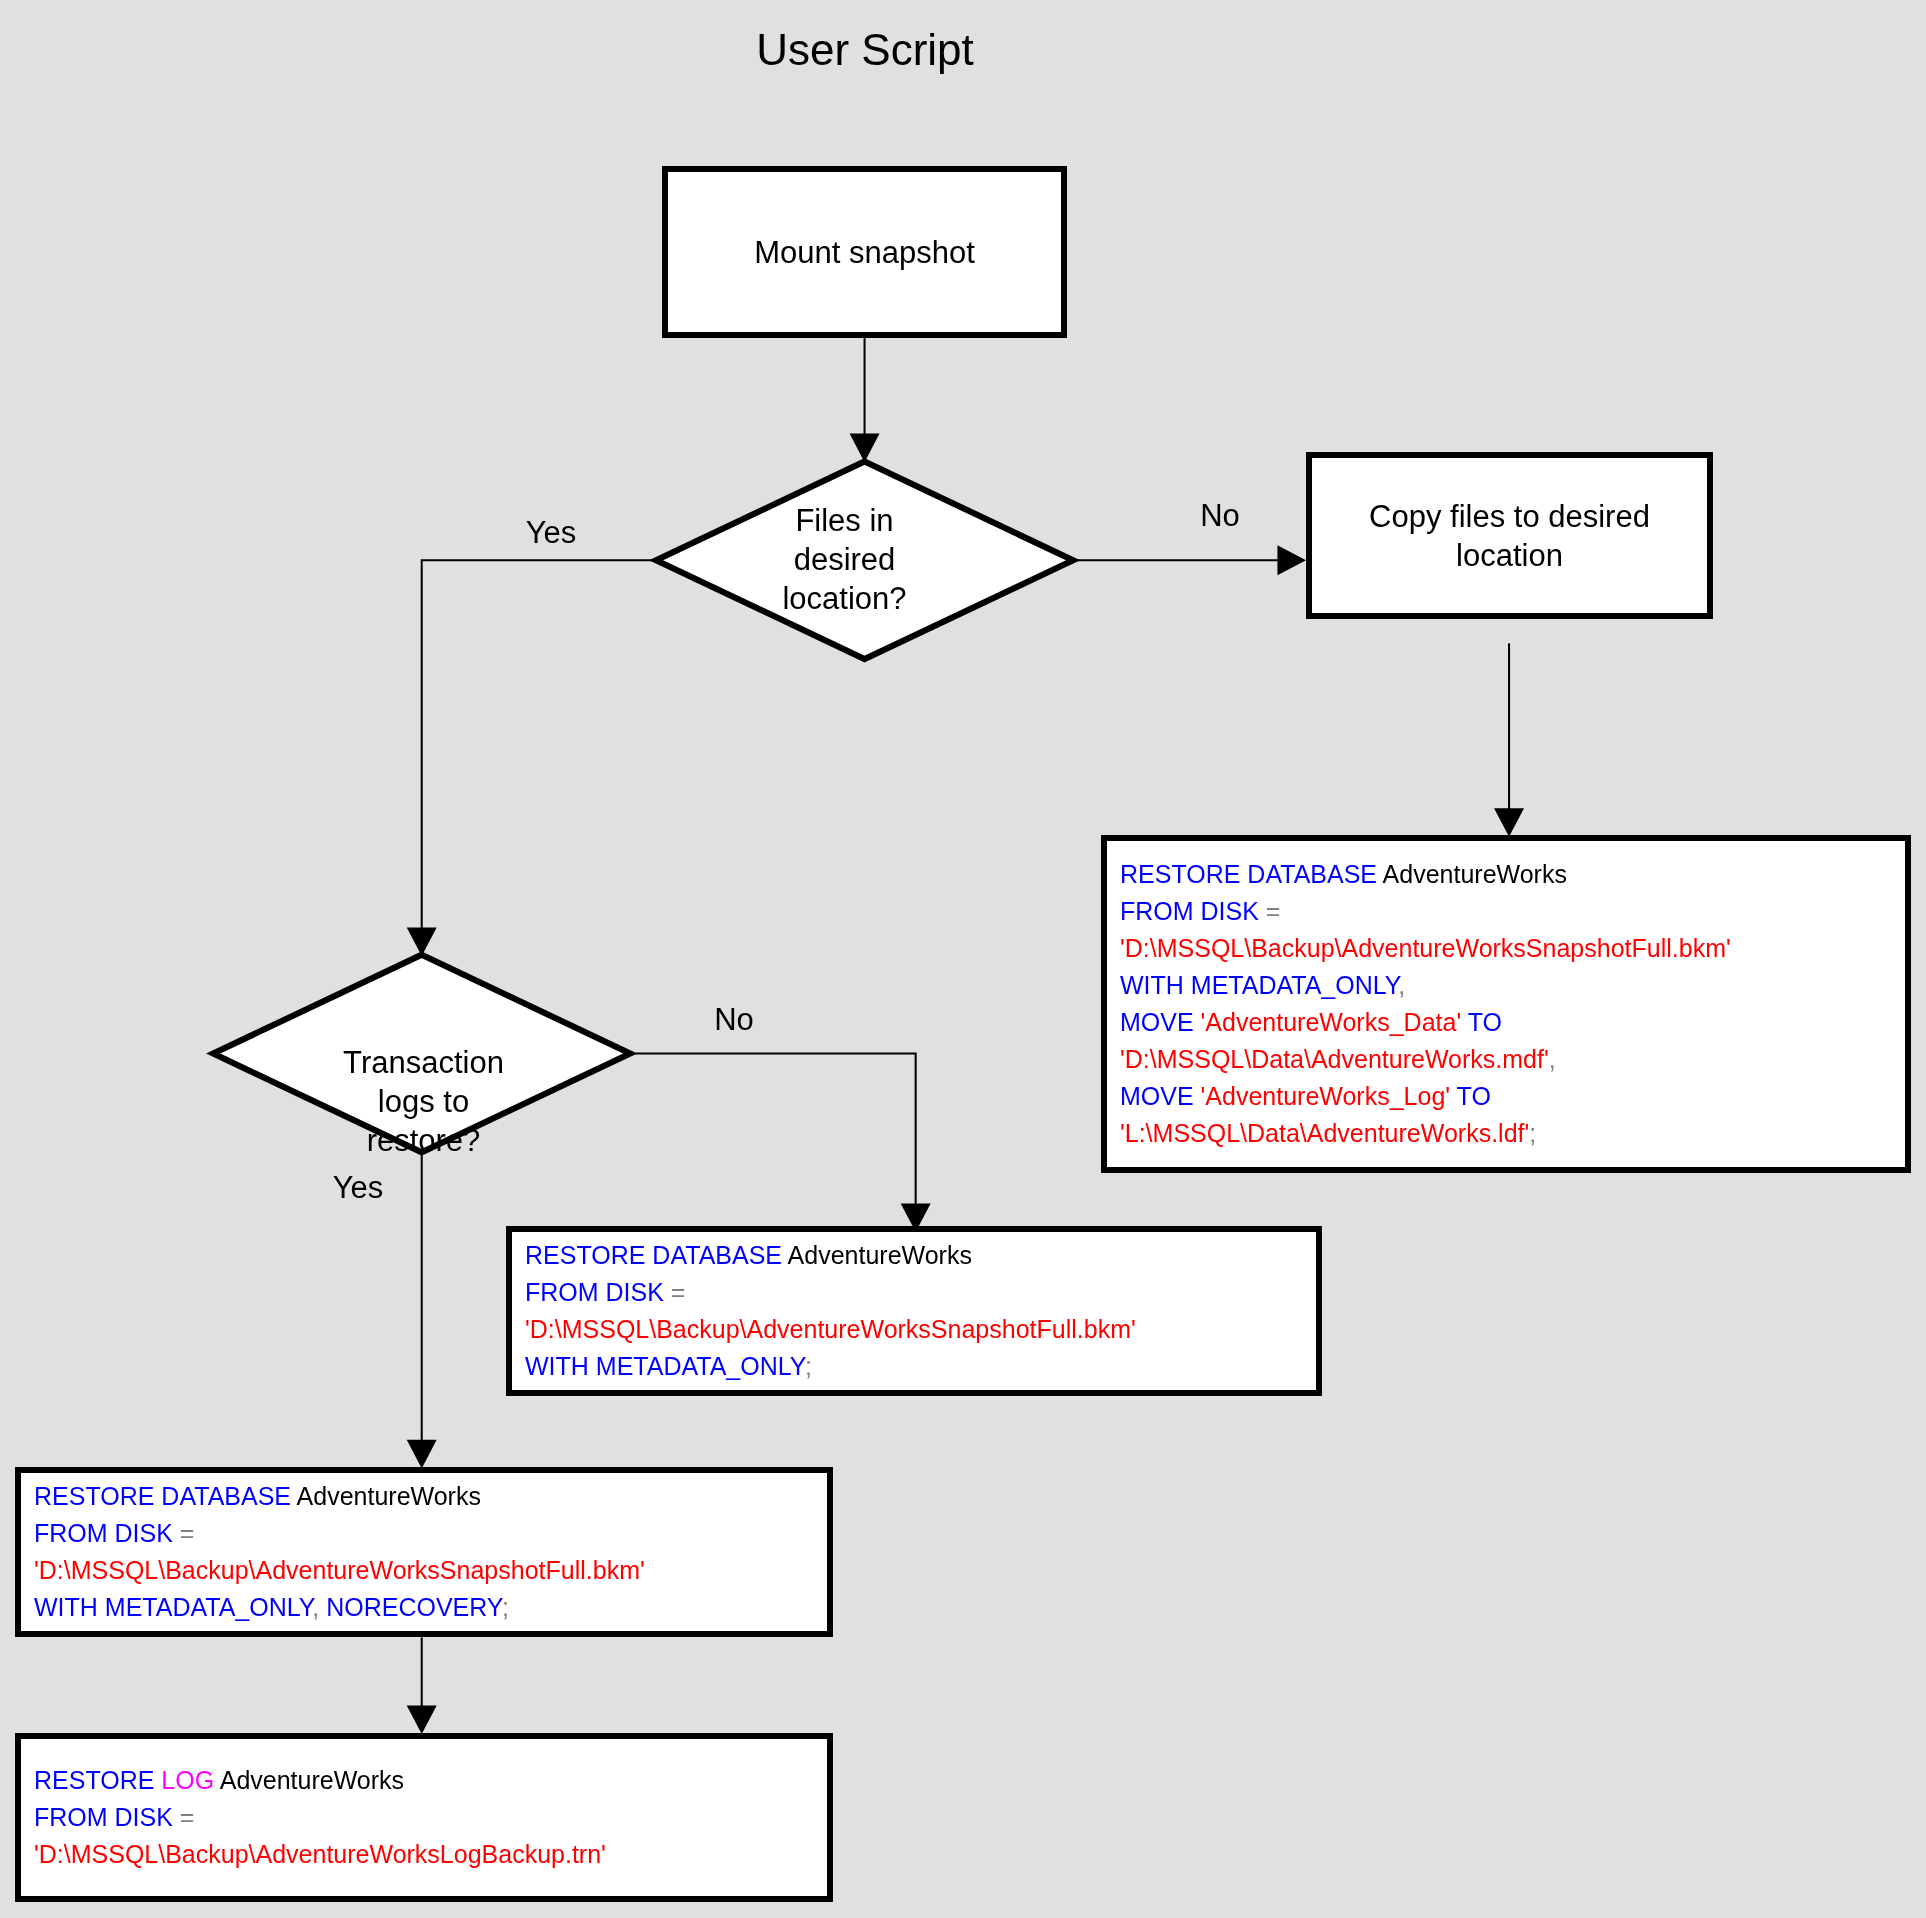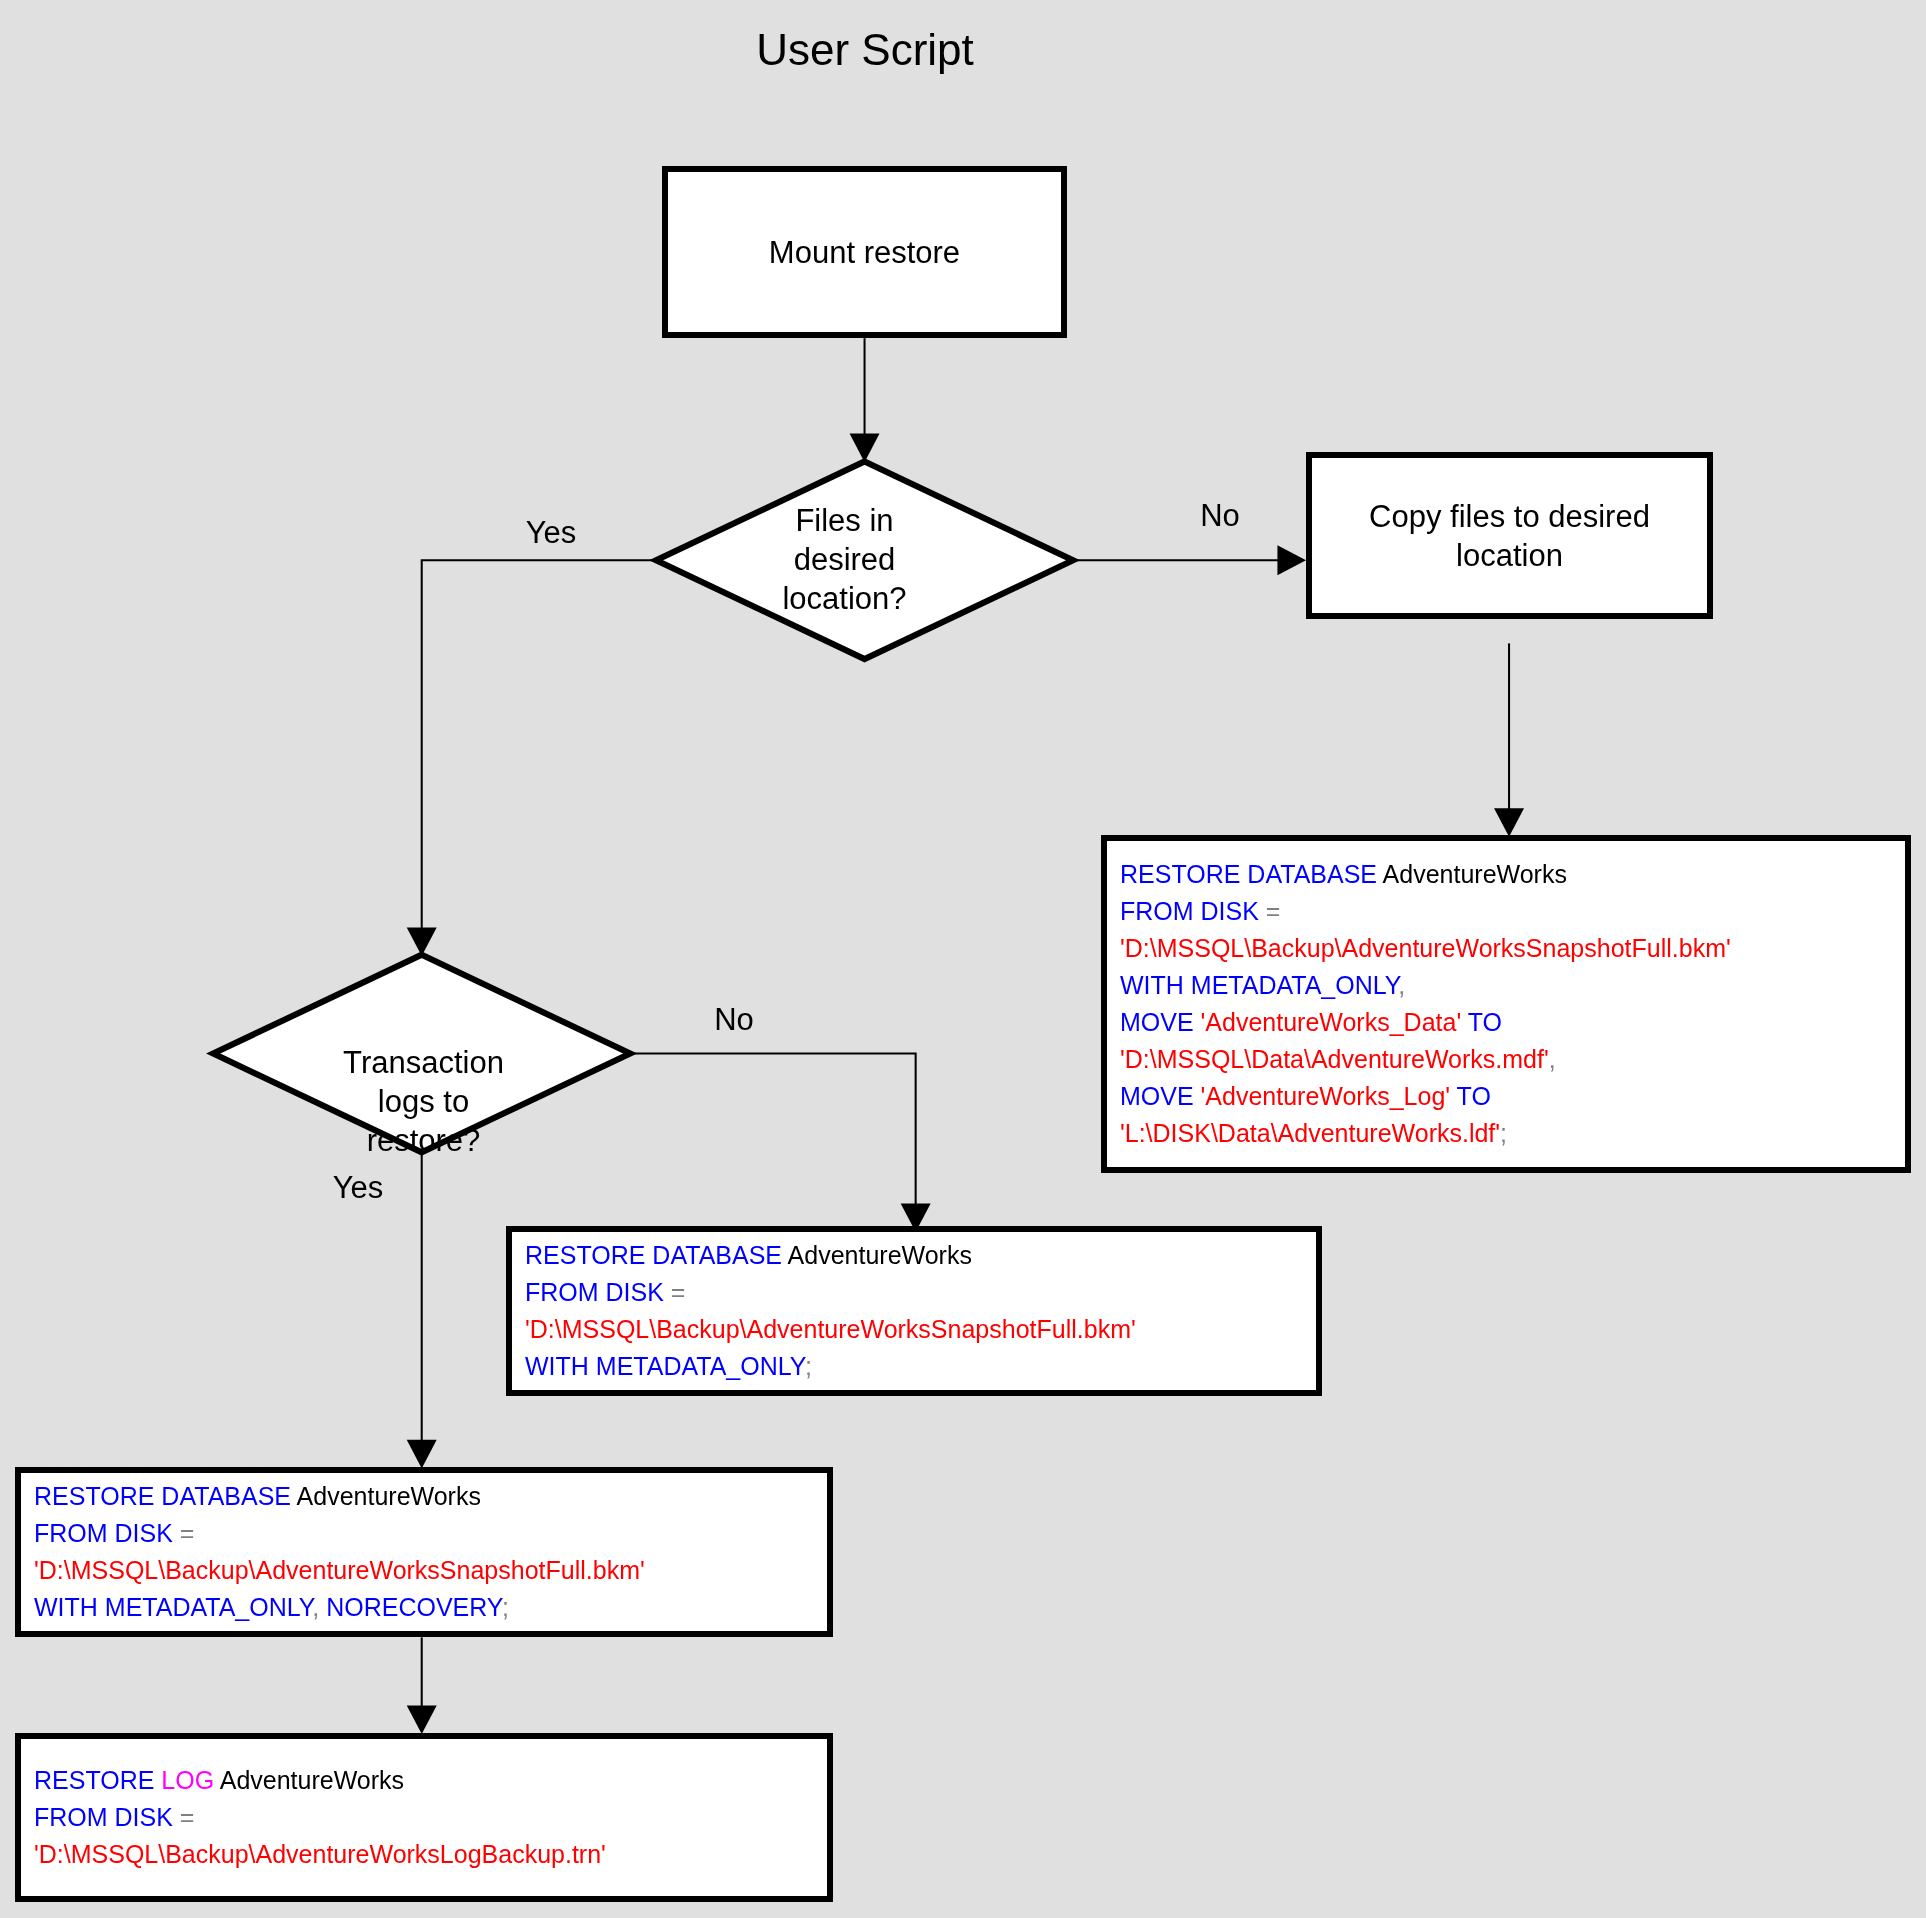--- a/index.html
+++ b/index.html
@@ -108,21 +108,21 @@
     <polygon points="619,2155 597,2113 641,2113" fill="#000"></polygon>
     <polygon points="619,2545 597,2503 641,2503" fill="#000"></polygon>
 
     <polygon points="1269,677 1575,822 1269,967 963,822" fill="#fff" stroke="#000" stroke-width="9"></polygon>
     <polygon points="619,1401 925,1546 619,1691 313,1546" fill="#fff" stroke="#000" stroke-width="9"></polygon>
   </svg>
 
   <div class="page-title">User Script</div>
 
   <div class="node-box" id="node-mount">
-    <span>Mount restore</span>
+    <span>Mount snapshot</span>
   </div>
 
   <div class="node-box" id="node-copy">
     <span>Copy files to desired location</span>
   </div>
 
   <div class="diamond-label" id="label-d1">
     <span>Files in</span>
     <span>desired</span>
     <span>location?</span>
@@ -140,21 +140,21 @@
   <div class="branch-label" id="label-no2">No</div>
 
   <div class="code-box" id="code-right">
       <div class="code-line"><span class="tok-kw">RESTORE DATABASE</span><span class="tok-id"> AdventureWorks</span></div>
       <div class="code-line"><span class="tok-kw">FROM DISK </span><span class="tok-op">=</span></div>
       <div class="code-line"><span class="tok-str">'D:\MSSQL\Backup\AdventureWorksSnapshotFull.bkm'</span></div>
       <div class="code-line"><span class="tok-kw">WITH METADATA_ONLY</span><span class="tok-op">,</span></div>
       <div class="code-line"><span class="tok-kw">MOVE </span><span class="tok-str">'AdventureWorks_Data'</span><span class="tok-kw"> TO</span></div>
       <div class="code-line"><span class="tok-str">'D:\MSSQL\Data\AdventureWorks.mdf'</span><span class="tok-op">,</span></div>
       <div class="code-line"><span class="tok-kw">MOVE </span><span class="tok-str">'AdventureWorks_Log'</span><span class="tok-kw"> TO</span></div>
-      <div class="code-line"><span class="tok-str">'L:\DISK\Data\AdventureWorks.ldf'</span><span class="tok-op">;</span></div>
+      <div class="code-line"><span class="tok-str">'L:\MSSQL\Data\AdventureWorks.ldf'</span><span class="tok-op">;</span></div>
     </div>
   <div class="code-box" id="code-middle">
       <div class="code-line"><span class="tok-kw">RESTORE DATABASE</span><span class="tok-id"> AdventureWorks</span></div>
       <div class="code-line"><span class="tok-kw">FROM DISK </span><span class="tok-op">=</span></div>
       <div class="code-line"><span class="tok-str">'D:\MSSQL\Backup\AdventureWorksSnapshotFull.bkm'</span></div>
       <div class="code-line"><span class="tok-kw">WITH METADATA_ONLY</span><span class="tok-op">;</span></div>
     </div>
   <div class="code-box" id="code-left">
       <div class="code-line"><span class="tok-kw">RESTORE DATABASE</span><span class="tok-id"> AdventureWorks</span></div>
       <div class="code-line"><span class="tok-kw">FROM DISK </span><span class="tok-op">=</span></div>

